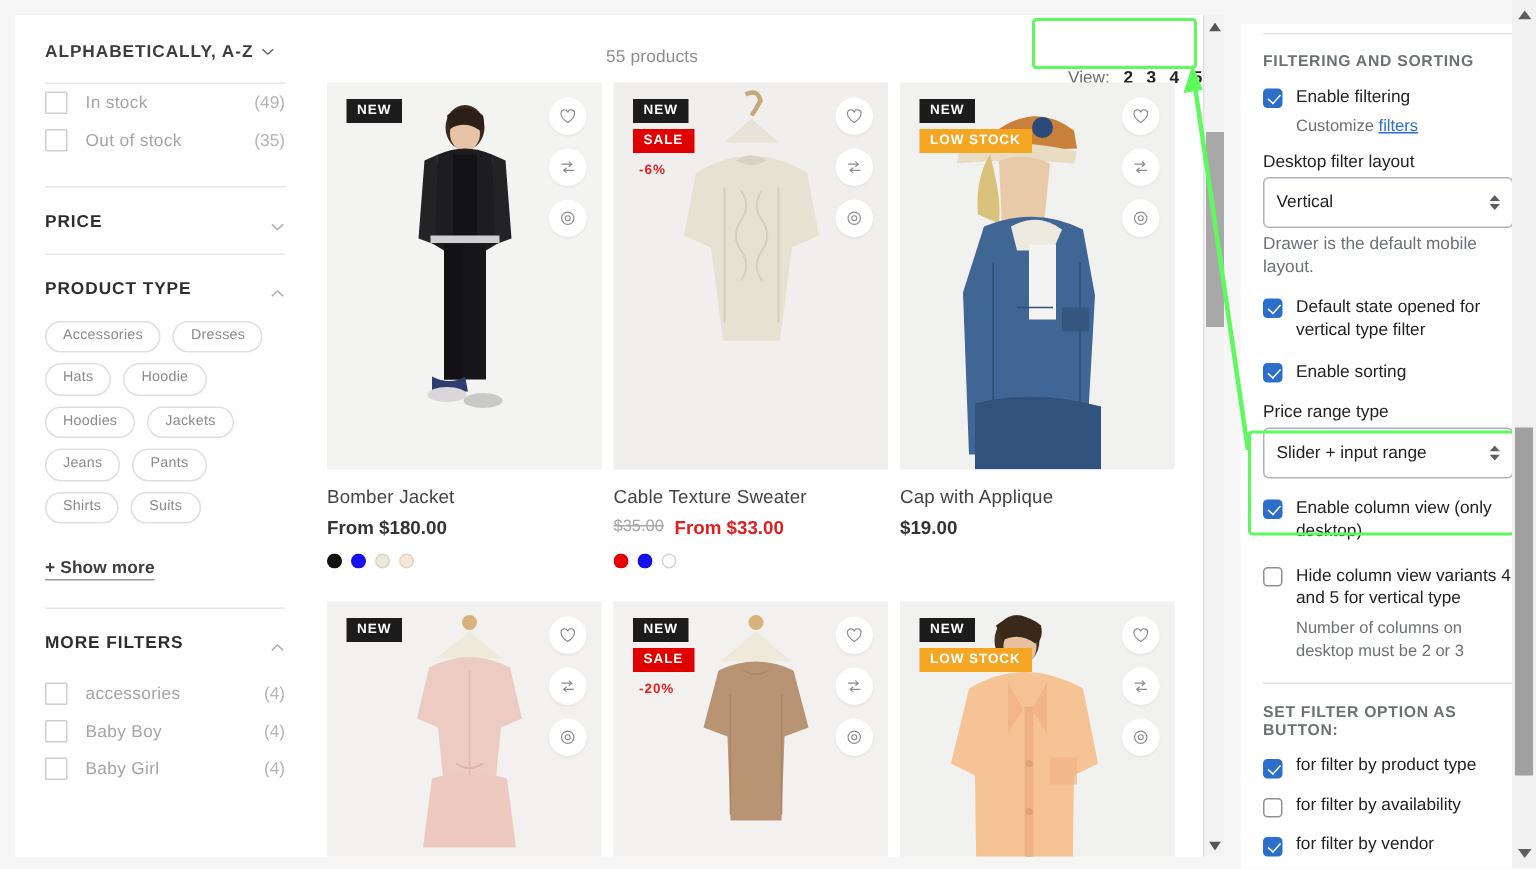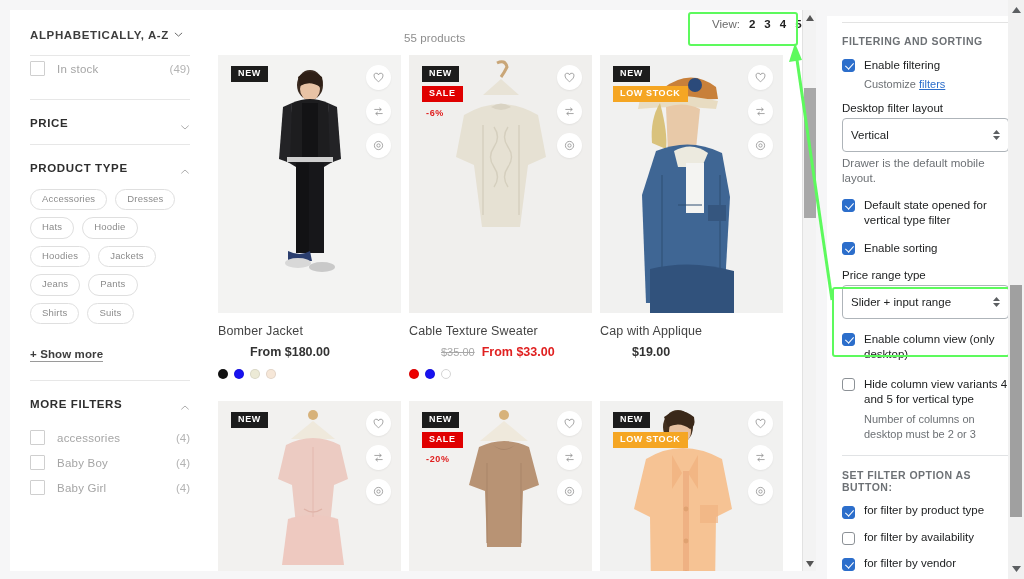--- a/index.html
+++ b/index.html
@@ -26,21 +26,21 @@
     font-size:11.5px; letter-spacing:.055em; font-weight:700; color:#3d3d3d;
     display:flex; align-items:flex-end; gap:5px; cursor:pointer;
   }
   .chev { display:inline-block; width:9px; height:9px; position:relative; top:-2px; }
   .chev svg { display:block; }
   .prodcount {
     position:absolute; left:394px; top:22px;
     font-size:11.5px; color:#8d8d8d; letter-spacing:.01em;
   }
   .viewbox {
-    position:absolute; left:690px; top:2px;
+    position:absolute; left:690px; top:30px;
     display:flex; align-items:center; gap:9px;
     padding:6px 12px;
     font-size:11.5px; color:#6e6e6e;
   }
   .viewbox .vlabel { color:#6b6b6b; }
   .viewbox .vnum {
     font-weight:700; color:#222; cursor:pointer; font-size:11.5px;
   }
 
   
@@ -98,21 +98,21 @@
     background:transparent; color:#e02020; padding-left:4px; font-weight:700;
   }
   .qbtns { position:absolute; right:10px; top:10px; z-index:4; }
   .qbtn {
     width:25px; height:25px; border-radius:50%; background:#fff;
     display:flex; align-items:center; justify-content:center;
     margin-bottom:9px; cursor:pointer; box-shadow:0 1px 2px rgba(0,0,0,.06);
   }
   .qbtn svg { opacity:.62; }
   .ctitle { font-size:12.5px; color:#444; margin:11px 0 7px 0; letter-spacing:.01em;}
-  .cprice { font-size:12.5px; font-weight:700; color:#333; display:flex; align-items:center; gap:7px;margin-left:32px;}
+  .cprice { font-size:12.5px; font-weight:700; color:#333; display:flex; align-items:flex-start; gap:7px;}
   .cprice .old { font-weight:400; color:#a8a8a8; text-decoration:line-through; font-size:11px;}
   .cprice .sale { color:#e02020; font-weight:700; }
   .swatches { display:flex; gap:6px; margin-top:10px; }
   .sw { width:10px; height:10px; border-radius:50%; border:1px solid rgba(0,0,0,.08); }
 
   
   .photo { position:absolute; inset:0; }
 
   
   .pscroll {
@@ -223,20 +223,25 @@
       <div class="body-cols">
 
         <div class="facets">
           <div class="hr"></div>
 
           
           <div class="optrow">
             <span class="cbx"></span>
             <span class="optlabel">In stock</span>
             <span class="optcount">(49)</span>
+          </div>
+          <div class="optrow">
+            <span class="cbx"></span>
+            <span class="optlabel">Out of stock</span>
+            <span class="optcount">(35)</span>
           </div>
           <div style="height:18px"></div>
           <div class="hr"></div>
 
           
           <div class="facet-head">
             <span class="ft">PRICE</span>
             <span class="ar">
               <svg width="10" height="10" viewBox="0 0 10 10">
                   <path d="M1.3 3.6 L5 7 L8.7 3.6" fill="none" stroke="#6a6a6a" stroke-width="1"></path>

